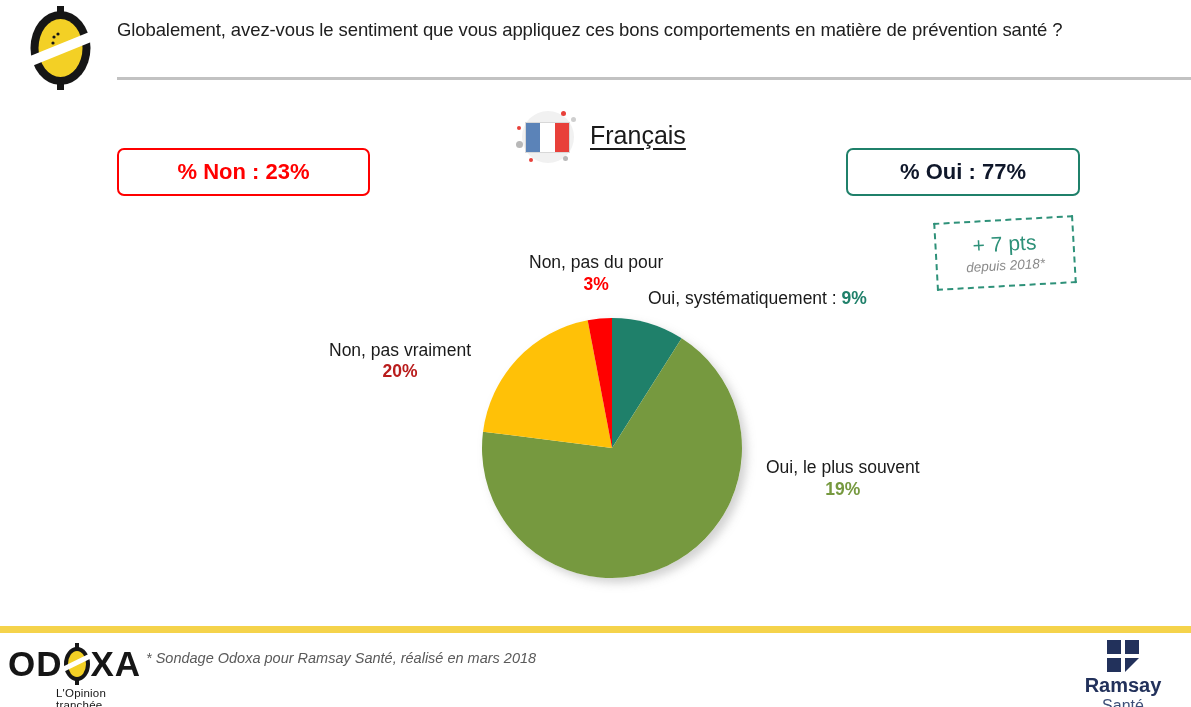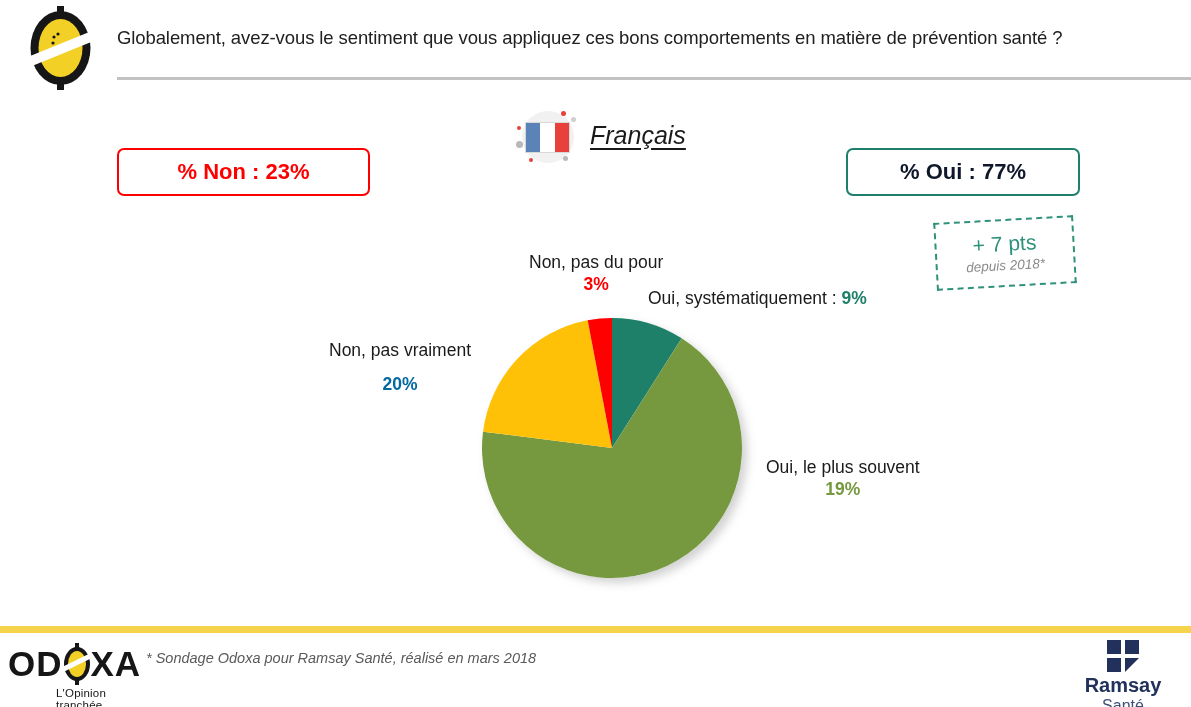--- a/index.html
+++ b/index.html
@@ -18,21 +18,21 @@
   }
 
   
   .header-logo {
     position: absolute;
     left: 24px; top: 6px;
     width: 74px; height: 84px;
   }
   .header-title {
     position: absolute;
-    left: 117px; top: 26px;
+    left: 117px; top: 18px;
     width: 1050px;
     font-size: 18.5px;
     color: #202020;
     letter-spacing: -0.1px;
     line-height: 1.3;
   }
   .header-rule {
     position: absolute;
     left: 117px; top: 77px;
     width: 1074px; height: 3px;
@@ -76,21 +76,20 @@
   .d3 { left: 13px; top: 50px; width: 4px; height: 4px; background: #e8403a; }
   .d4 { left: 45px; top: 3px;  width: 5px; height: 5px; background: #e8403a; }
   .d5 { left: 55px; top: 9px;  width: 5px; height: 5px; background: #cfcfcf; }
   .d6 { left: 47px; top: 48px; width: 5px; height: 5px; background: #b8b8b8; }
   .country-label {
     font-size: 25px;
     color: #1a1a1a;
     text-decoration: underline;
     text-underline-offset: 4px;
     padding-bottom: 2px;
-    font-style: italic;
   }
 
   
   .box {
     position: absolute;
     display: flex;
     align-items: center;
     justify-content: center;
     background: #ffffff;
     font-size: 22px;
@@ -145,21 +144,21 @@
   .pie-wrap svg { display: block; }
 
   
   .lbl { position: absolute; font-size: 17.5px; color: #1a1a1a; white-space: nowrap; text-align: right; }
   .lbl .pct { font-weight: bold; }
   .lbl-top     { left: 529px; top: 252px; text-align: center; }
   .lbl-top .pct { color: #ff0000; display: block; margin-top: 1px; }
   .lbl-teal    { left: 648px; top: 288px; }
   .lbl-teal .pct { color: #1f806a; }
   .lbl-yellow  { left: 329px; top: 340px; text-align: center; }
-  .lbl-yellow .pct { color: #0369a1; display: block; margin-top: 13px; }
+  .lbl-yellow .pct { color: #b91c1c; display: block; margin-top: 0; }
   .lbl-green   { left: 766px; top: 457px; text-align: center; }
   .lbl-green .pct { color: #76993f; display: block; margin-top: 1px; }
 
   
   .footer-bar {
     position: absolute;
     left: 0; top: 626px;
     width: 1191px; height: 7px;
     background: #f5d34b;
   }

